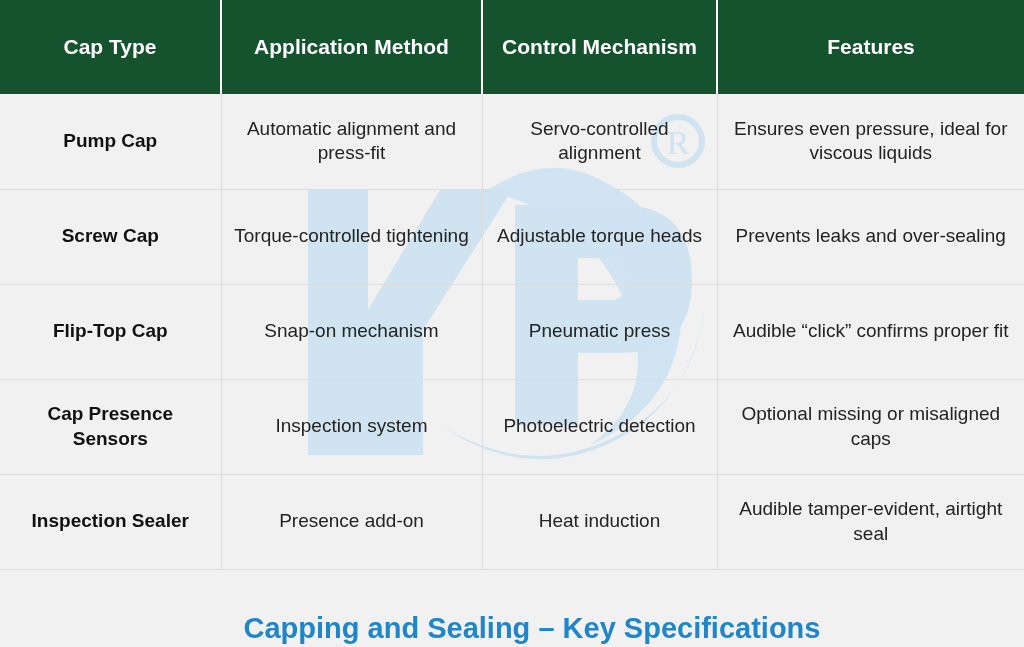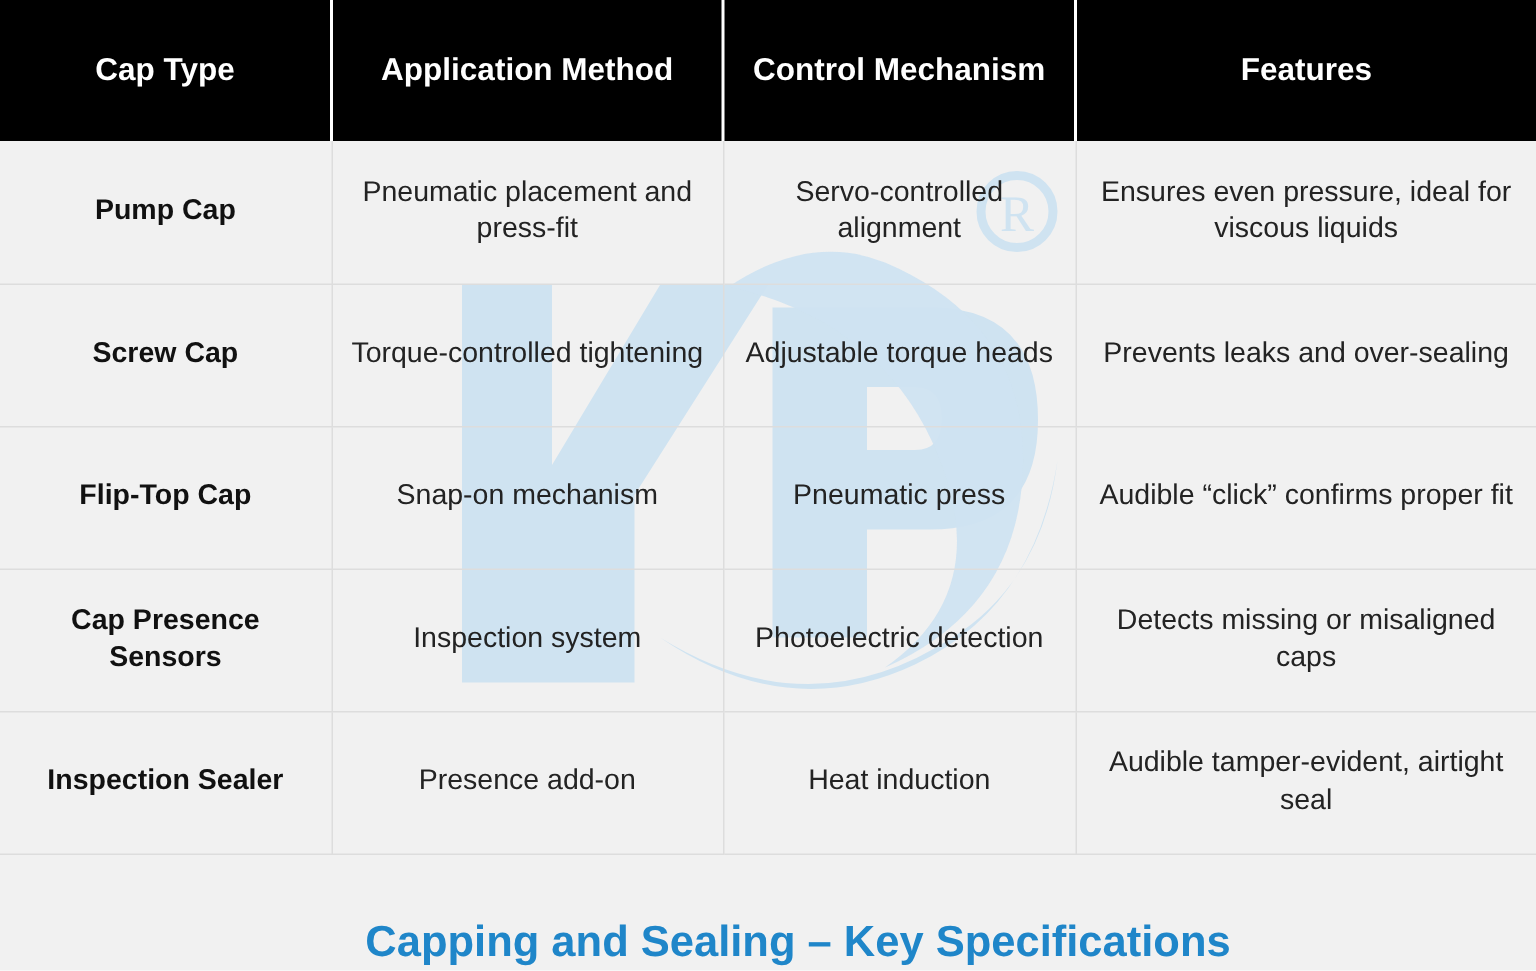--- a/index.html
+++ b/index.html
@@ -65,21 +65,21 @@
     width: 1024px;
     border-collapse: collapse;
     table-layout: fixed;
   }
   #spec-table col.c1 { width: 221px; }
   #spec-table col.c2 { width: 261px; }
   #spec-table col.c3 { width: 235px; }
   #spec-table col.c4 { width: 307px; }
 
   #spec-table thead th {
-    background: #000000;
+    background: #14532d;
     color: #ffffff;
     font-size: 21px;
     font-weight: bold;
     height: 94px;
     padding: 4px 10px;
     text-align: center;
     vertical-align: middle;
     border-right: 2px solid #ffffff;
     line-height: 1.2;
     box-sizing: border-box;
@@ -163,41 +163,41 @@
       <tr>
         <th>Cap Type</th>
         <th>Application Method</th>
         <th>Control Mechanism</th>
         <th>Features</th>
       </tr>
     </thead>
     <tbody>
       <tr>
         <td class="captype">Pump Cap</td>
-        <td>Pneumatic placement and press-fit</td>
+        <td>Automatic alignment and press-fit</td>
         <td>Servo-controlled alignment</td>
         <td>Ensures even pressure, ideal for viscous liquids</td>
       </tr>
       <tr>
         <td class="captype">Screw Cap</td>
         <td>Torque-controlled tightening</td>
         <td>Adjustable torque heads</td>
         <td>Prevents leaks and over-sealing</td>
       </tr>
       <tr>
         <td class="captype">Flip-Top Cap</td>
         <td>Snap-on mechanism</td>
         <td>Pneumatic press</td>
         <td>Audible “click” confirms proper fit</td>
       </tr>
       <tr>
         <td class="captype">Cap Presence Sensors</td>
         <td>Inspection system</td>
         <td>Photoelectric detection</td>
-        <td>Detects missing or misaligned caps</td>
+        <td>Optional missing or misaligned caps</td>
       </tr>
       <tr>
         <td class="captype">Inspection Sealer</td>
         <td>Presence add-on</td>
         <td>Heat induction</td>
         <td>Audible tamper-evident, airtight seal</td>
       </tr>
     </tbody>
   </table>
 

